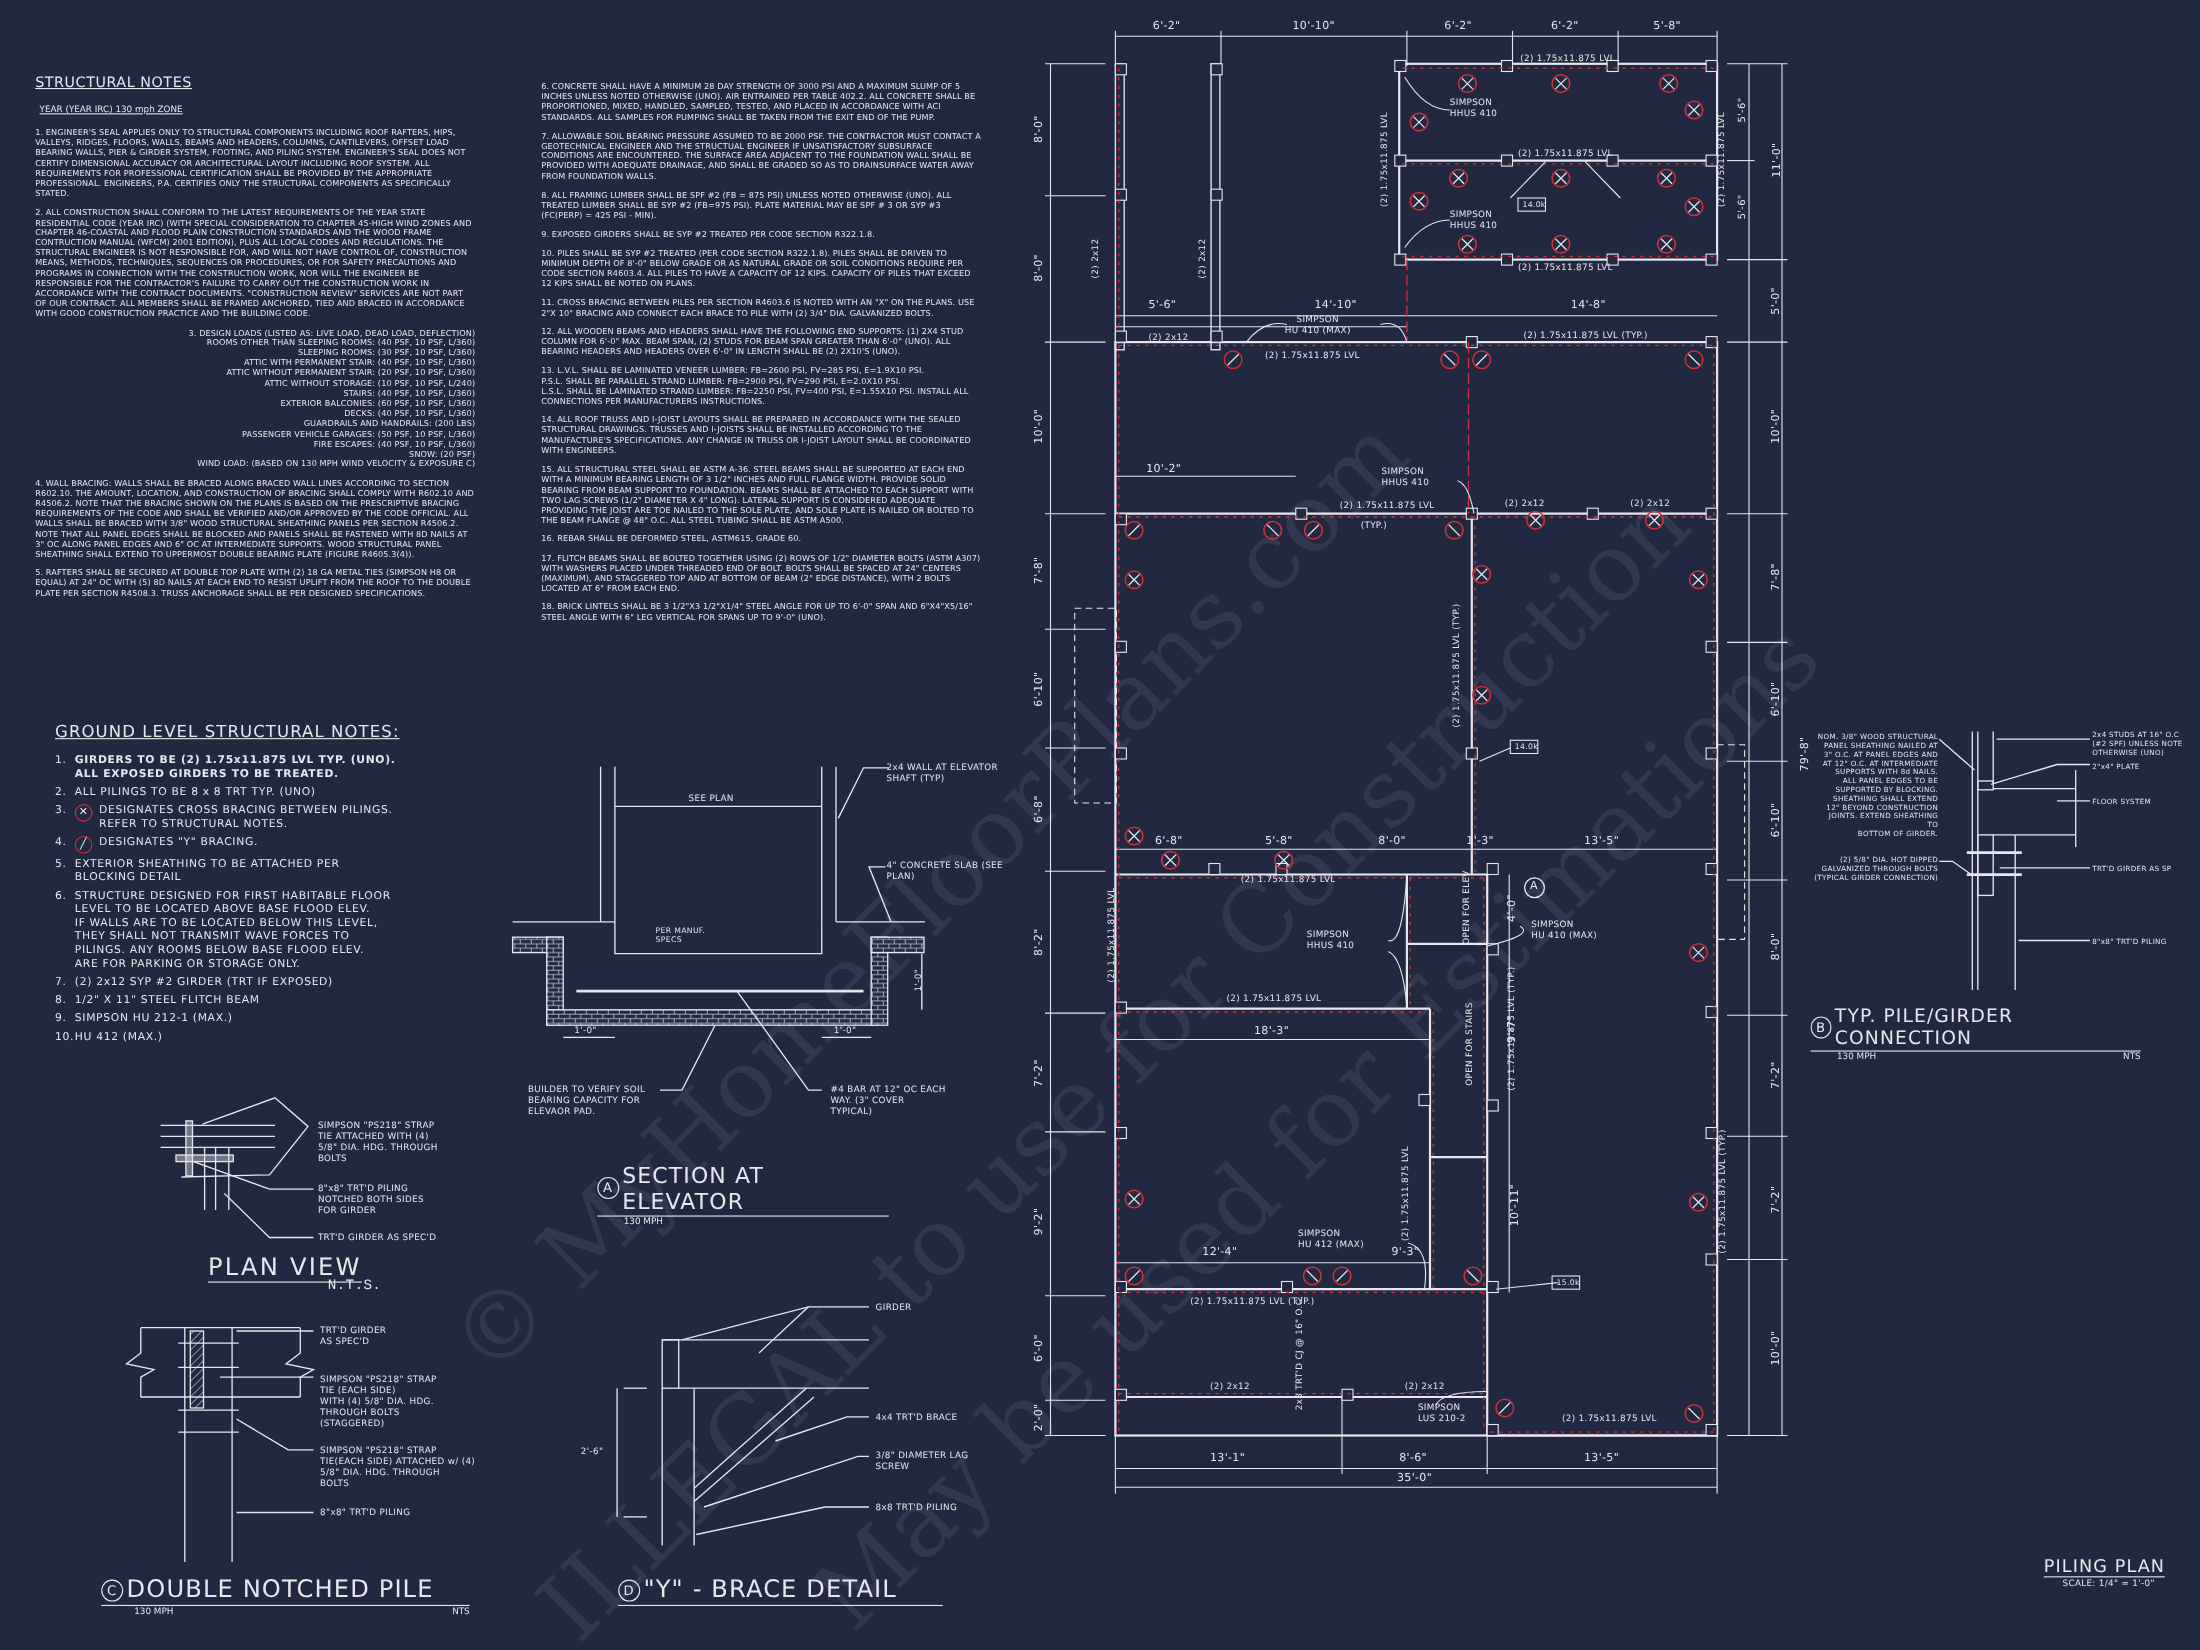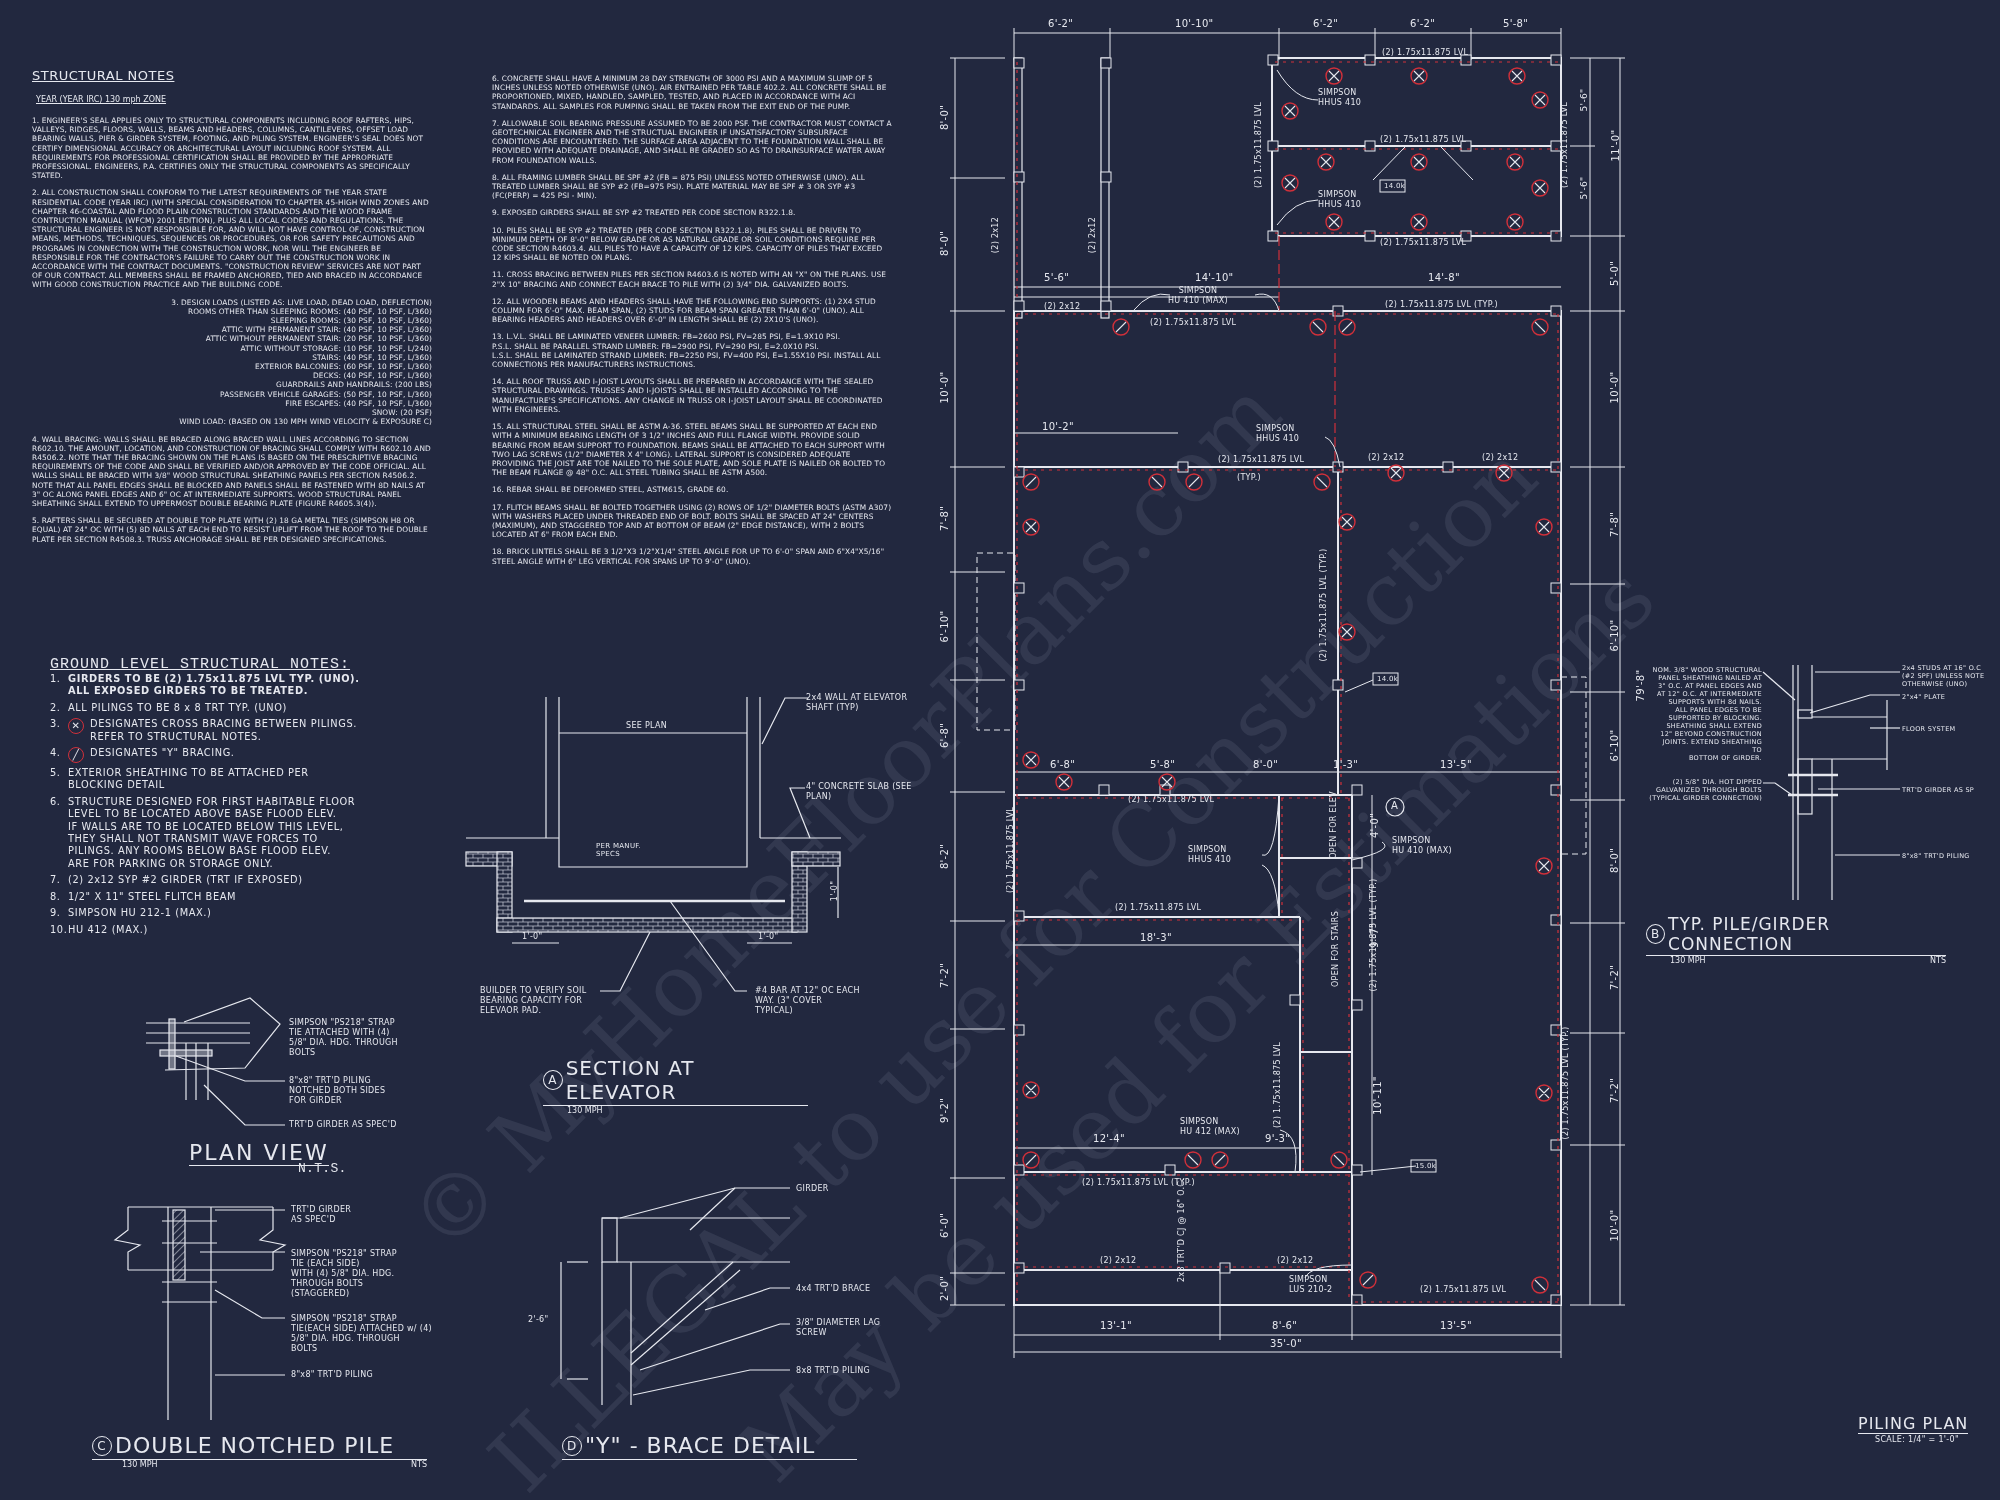--- a/index.html
+++ b/index.html
@@ -63,21 +63,21 @@
 P.S.L. SHALL BE PARALLEL STRAND LUMBER: Fb=2900 PSI, Fv=290 PSI, E=2.0x10 PSI.
 L.S.L. SHALL BE LAMINATED STRAND LUMBER: Fb=2250 PSI, Fv=400 PSI, E=1.55x10 PSI. INSTALL ALL CONNECTIONS PER MANUFACTURERS INSTRUCTIONS.</p>
   <p class="note-para">14. ALL ROOF TRUSS AND I-JOIST LAYOUTS SHALL BE PREPARED IN ACCORDANCE WITH THE SEALED STRUCTURAL DRAWINGS. TRUSSES AND I-JOISTS SHALL BE INSTALLED ACCORDING TO THE MANUFACTURE'S SPECIFICATIONS. ANY CHANGE IN TRUSS OR I-JOIST LAYOUT SHALL BE COORDINATED WITH ENGINEERS.</p>
   <p class="note-para">15. ALL STRUCTURAL STEEL SHALL BE ASTM A-36. STEEL BEAMS SHALL BE SUPPORTED AT EACH END WITH A MINIMUM BEARING LENGTH OF 3 1/2" INCHES AND FULL FLANGE WIDTH. PROVIDE SOLID BEARING FROM BEAM SUPPORT TO FOUNDATION. BEAMS SHALL BE ATTACHED TO EACH SUPPORT WITH TWO LAG SCREWS (1/2" DIAMETER x 4" LONG). LATERAL SUPPORT IS CONSIDERED ADEQUATE PROVIDING THE JOIST ARE TOE NAILED TO THE SOLE PLATE, AND SOLE PLATE IS NAILED OR BOLTED TO THE BEAM FLANGE @ 48" O.C. ALL STEEL TUBING SHALL BE ASTM A500.</p>
   <p class="note-para">16. REBAR SHALL BE DEFORMED STEEL, ASTM615, GRADE 60.</p>
   <p class="note-para">17. FLITCH BEAMS SHALL BE BOLTED TOGETHER USING (2) ROWS OF 1/2" DIAMETER BOLTS (ASTM A307) WITH WASHERS PLACED UNDER THREADED END OF BOLT. BOLTS SHALL BE SPACED AT 24" CENTERS (MAXIMUM), AND STAGGERED TOP AND AT BOTTOM OF BEAM (2" EDGE DISTANCE), WITH 2 BOLTS LOCATED AT 6" FROM EACH END.</p>
   <p class="note-para">18. BRICK LINTELS SHALL BE 3 1/2"x3 1/2"x1/4" STEEL ANGLE FOR UP TO 6'-0" SPAN AND 6"x4"x5/16" STEEL ANGLE WITH 6" LEG VERTICAL FOR SPANS UP TO 9'-0" (UNO).</p>
 </div>
 
 <div class="abs" style="left:50px;top:656px;width:330px;">
-  <div class="gl-title" style="font-family:Liberation Mono, monospace;">GROUND LEVEL STRUCTURAL NOTES:</div>
+  <div class="gl-title" style="margin-bottom:12px;">GROUND LEVEL STRUCTURAL NOTES:</div>
   <ul class="gl-list">
     <li>
         <span class="gl-num">1.</span>
         <span style="white-space:pre-line;font-weight:bold;">GIRDERS TO BE (2) 1.75x11.875 LVL TYP. (UNO).
 ALL EXPOSED GIRDERS TO BE TREATED.</span>
       </li>
     <li>
         <span class="gl-num">2.</span>
         <span>ALL PILINGS TO BE 8 x 8 TRT TYP. (UNO)</span>
       </li>

